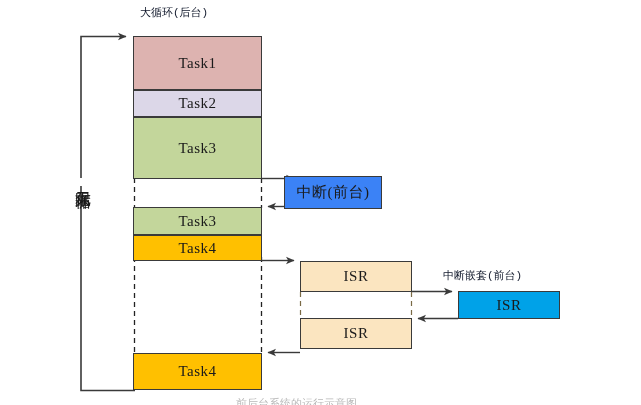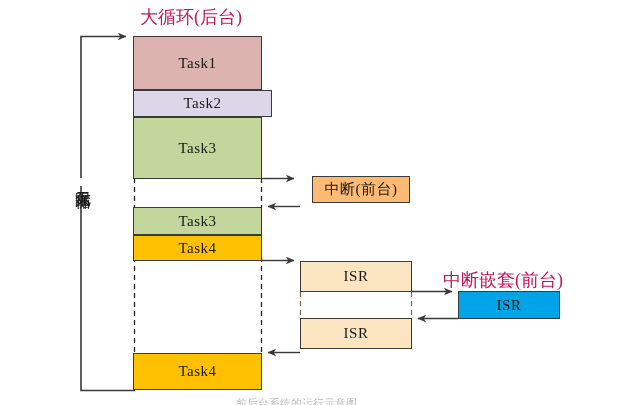--- a/index.html
+++ b/index.html
@@ -15,23 +15,24 @@
     position:absolute;
     border:1px solid #3a3a3a;
     box-sizing:border-box;
     display:flex;align-items:center;justify-content:center;
     font-size:15px;
     letter-spacing:.5px;
     white-space:nowrap;
   }
   .label{
     position:absolute;
-    font-size:18px;
+    font-size:11px;
     white-space:nowrap;
-    color:#be185d;
+    color:#0f172a;
+    font-family:Liberation Mono, monospace;
   }
   .vlabel{
     position:absolute;
     font-size:15.5px;
     white-space:nowrap;
     writing-mode:vertical-rl;
     text-orientation:upright;
     letter-spacing:1px;
     color:#1a1a1a;
     background:#ffffff;
@@ -101,31 +102,31 @@
   </svg>
 
   <div class="label" style="left:140px;top:5px;">大循环(后台)</div>
 
   <div class="vlabel" style="left:72px;top:178px;">无限循环</div>
 
   <div class="label" style="left:443px;top:268px;">中断嵌套(前台)</div>
 
   <div class="box" style="left:133px;top:36px;width:129px;height:54px;background:#ddb3b0;">Task1</div>
 
-  <div class="box" style="left:133px;top:90px;width:139px;height:27px;background:#dcd7e8;">Task2</div>
+  <div class="box" style="left:133px;top:90px;width:129px;height:27px;background:#dcd7e8;">Task2</div>
 
   <div class="box" style="left:133px;top:117px;width:129px;height:62px;background:#c3d69b;">Task3</div>
 
   <div class="box" style="left:133px;top:207px;width:129px;height:28px;background:#c3d69b;">Task3</div>
 
   <div class="box" style="left:133px;top:235px;width:129px;height:26px;background:#ffc000;">Task4</div>
 
   <div class="box" style="left:133px;top:353px;width:129px;height:37px;background:#ffc000;">Task4</div>
 
-  <div class="box" style="left:312px;top:176px;width:98px;height:27px;background:#fdba74;">中断(前台)</div>
+  <div class="box" style="left:284px;top:176px;width:98px;height:33px;background:#3b82f6;">中断(前台)</div>
 
   <div class="box" style="left:300px;top:261px;width:112px;height:31px;background:#fbe5c0;">ISR</div>
 
   <div class="box" style="left:300px;top:318px;width:112px;height:31px;background:#fbe5c0;">ISR</div>
 
   <div class="box" style="left:458px;top:291px;width:102px;height:28px;background:#00a2e8;">ISR</div>
 
   <div class="caption" style="left:236px;top:396px;">前后台系统的运行示意图</div>
 
 </div>

